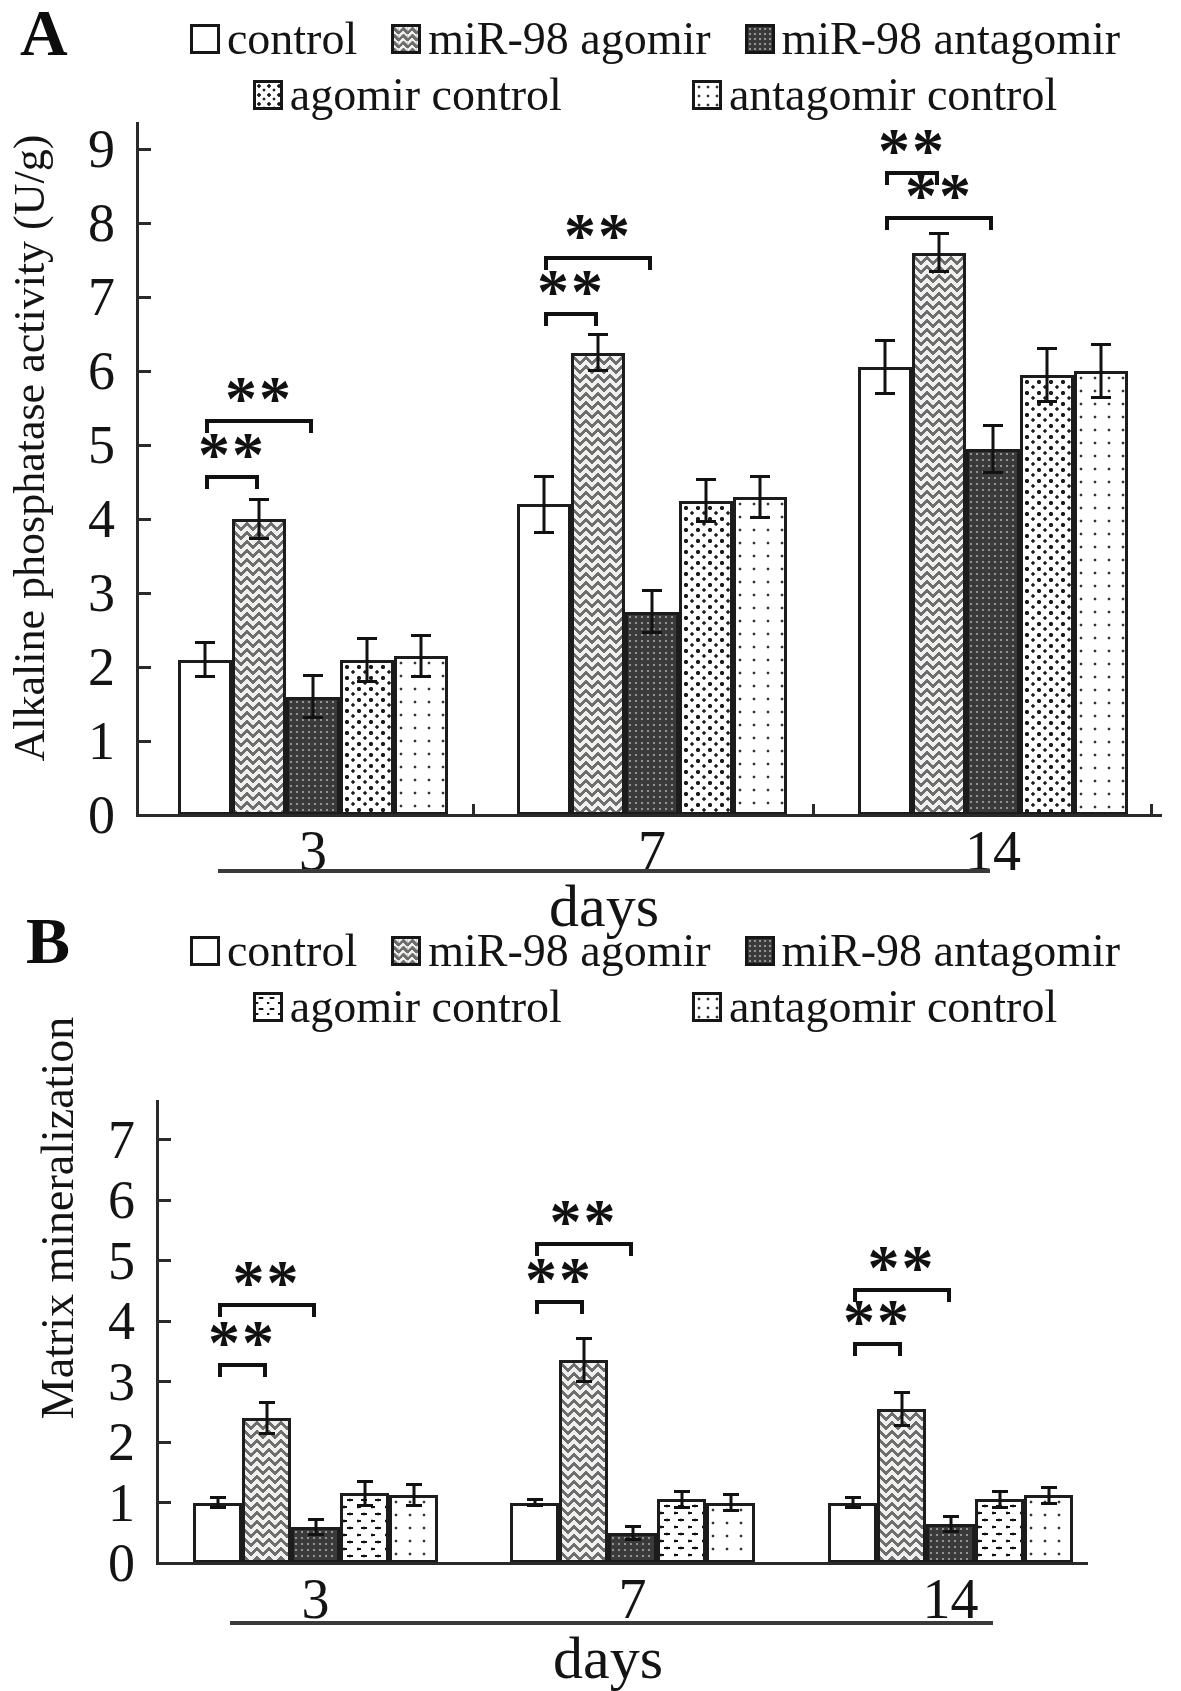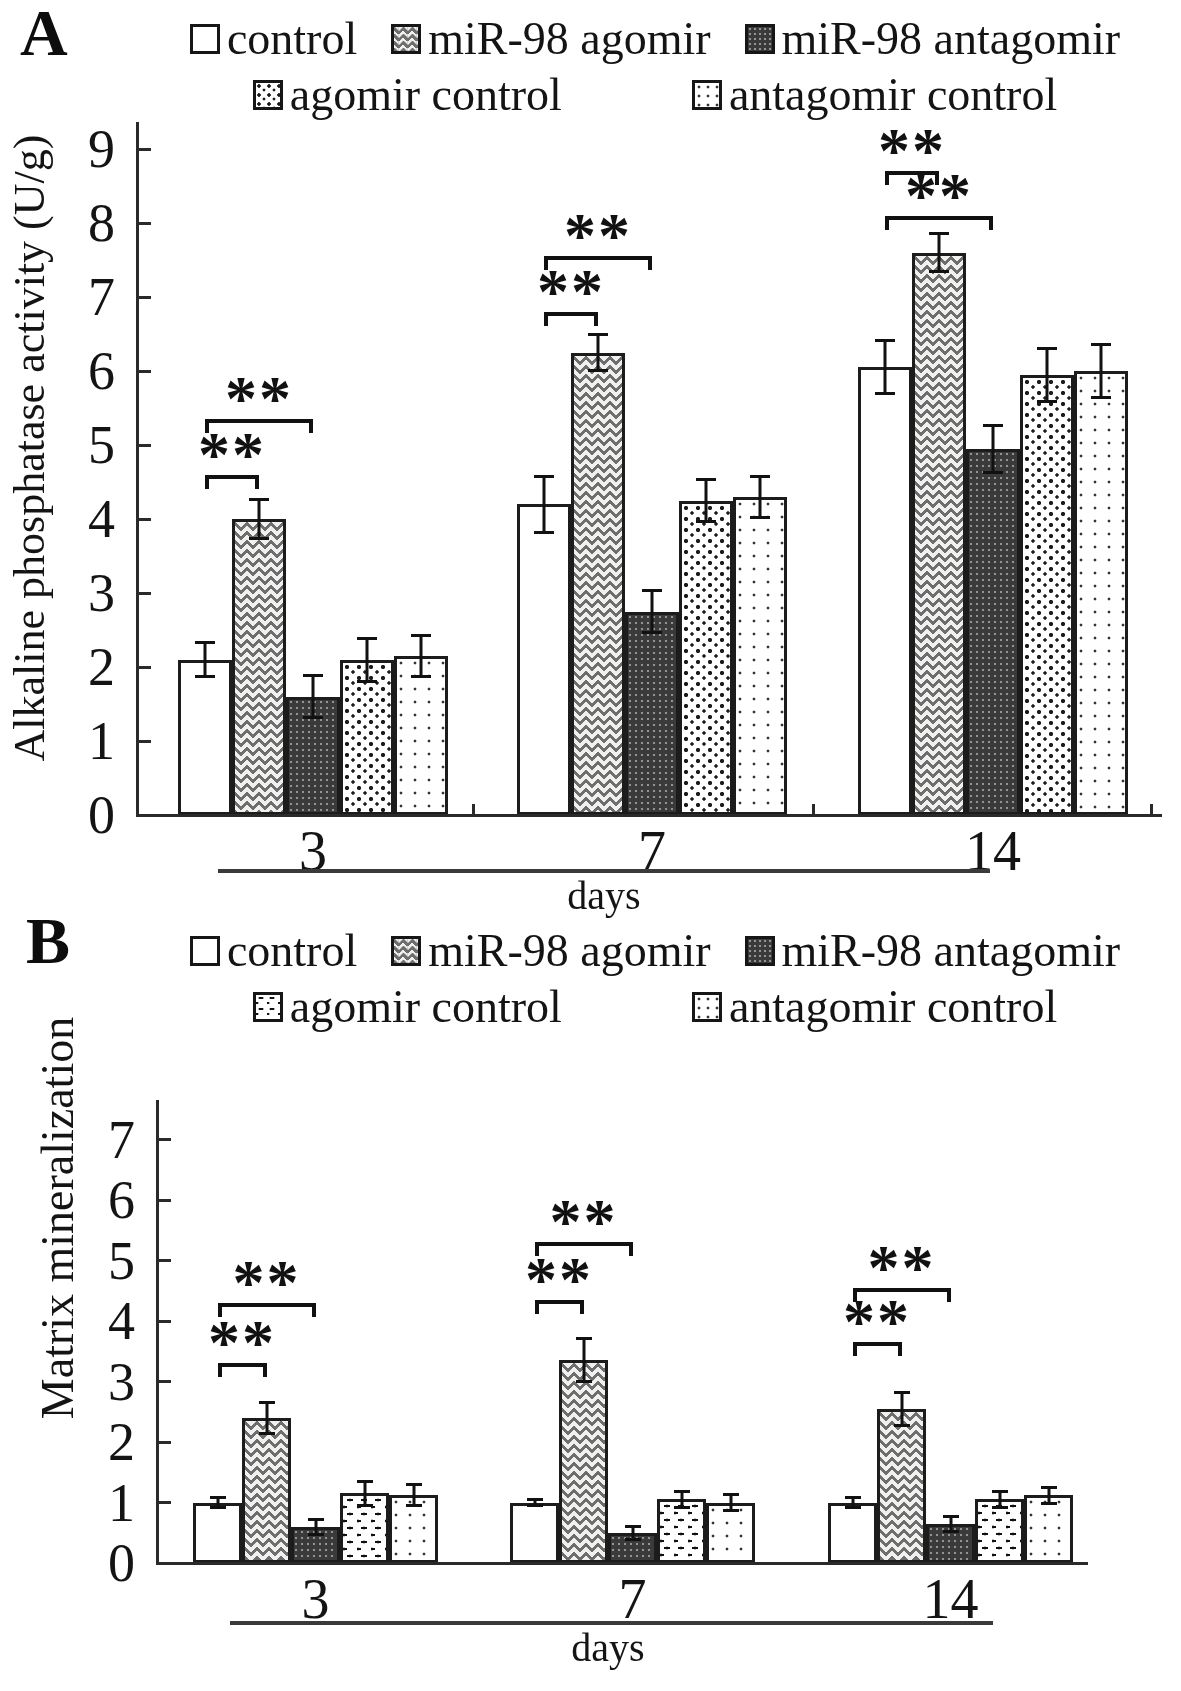--- a/index.html
+++ b/index.html
@@ -16,21 +16,21 @@
     font-size:66px;font-weight:700;line-height:1;color:#0d0d0d;
   }
   .ylabel{
     position:absolute;white-space:nowrap;
     transform:translate(-50%,-50%) rotate(-90deg);
     font-size:44px;color:#141414;line-height:1;
   }
   .ylabel.b{font-size:46px;}
   .days-label{
     position:absolute;transform:translateX(-50%);
-    font-size:40px;line-height:1;color:#141414;
+    font-size:60px;line-height:1;color:#141414;
   }
   .days-underline{position:absolute;height:4px;background:#3a3a3a;}
   
   .legend{position:absolute;display:flex;flex-direction:column;align-items:center;gap:10px;z-index:5;}
   .legend-row{display:flex;align-items:center;justify-content:center;}
   .legend-row.r1{gap:34px;}
   .legend-row.r2{gap:130px;}
   .legend-item{display:flex;align-items:center;gap:7px;font-size:46px;line-height:1;white-space:nowrap;}
   .swatch{width:30px;height:30px;border:3px solid #161616;box-sizing:border-box;flex:none;}
   

